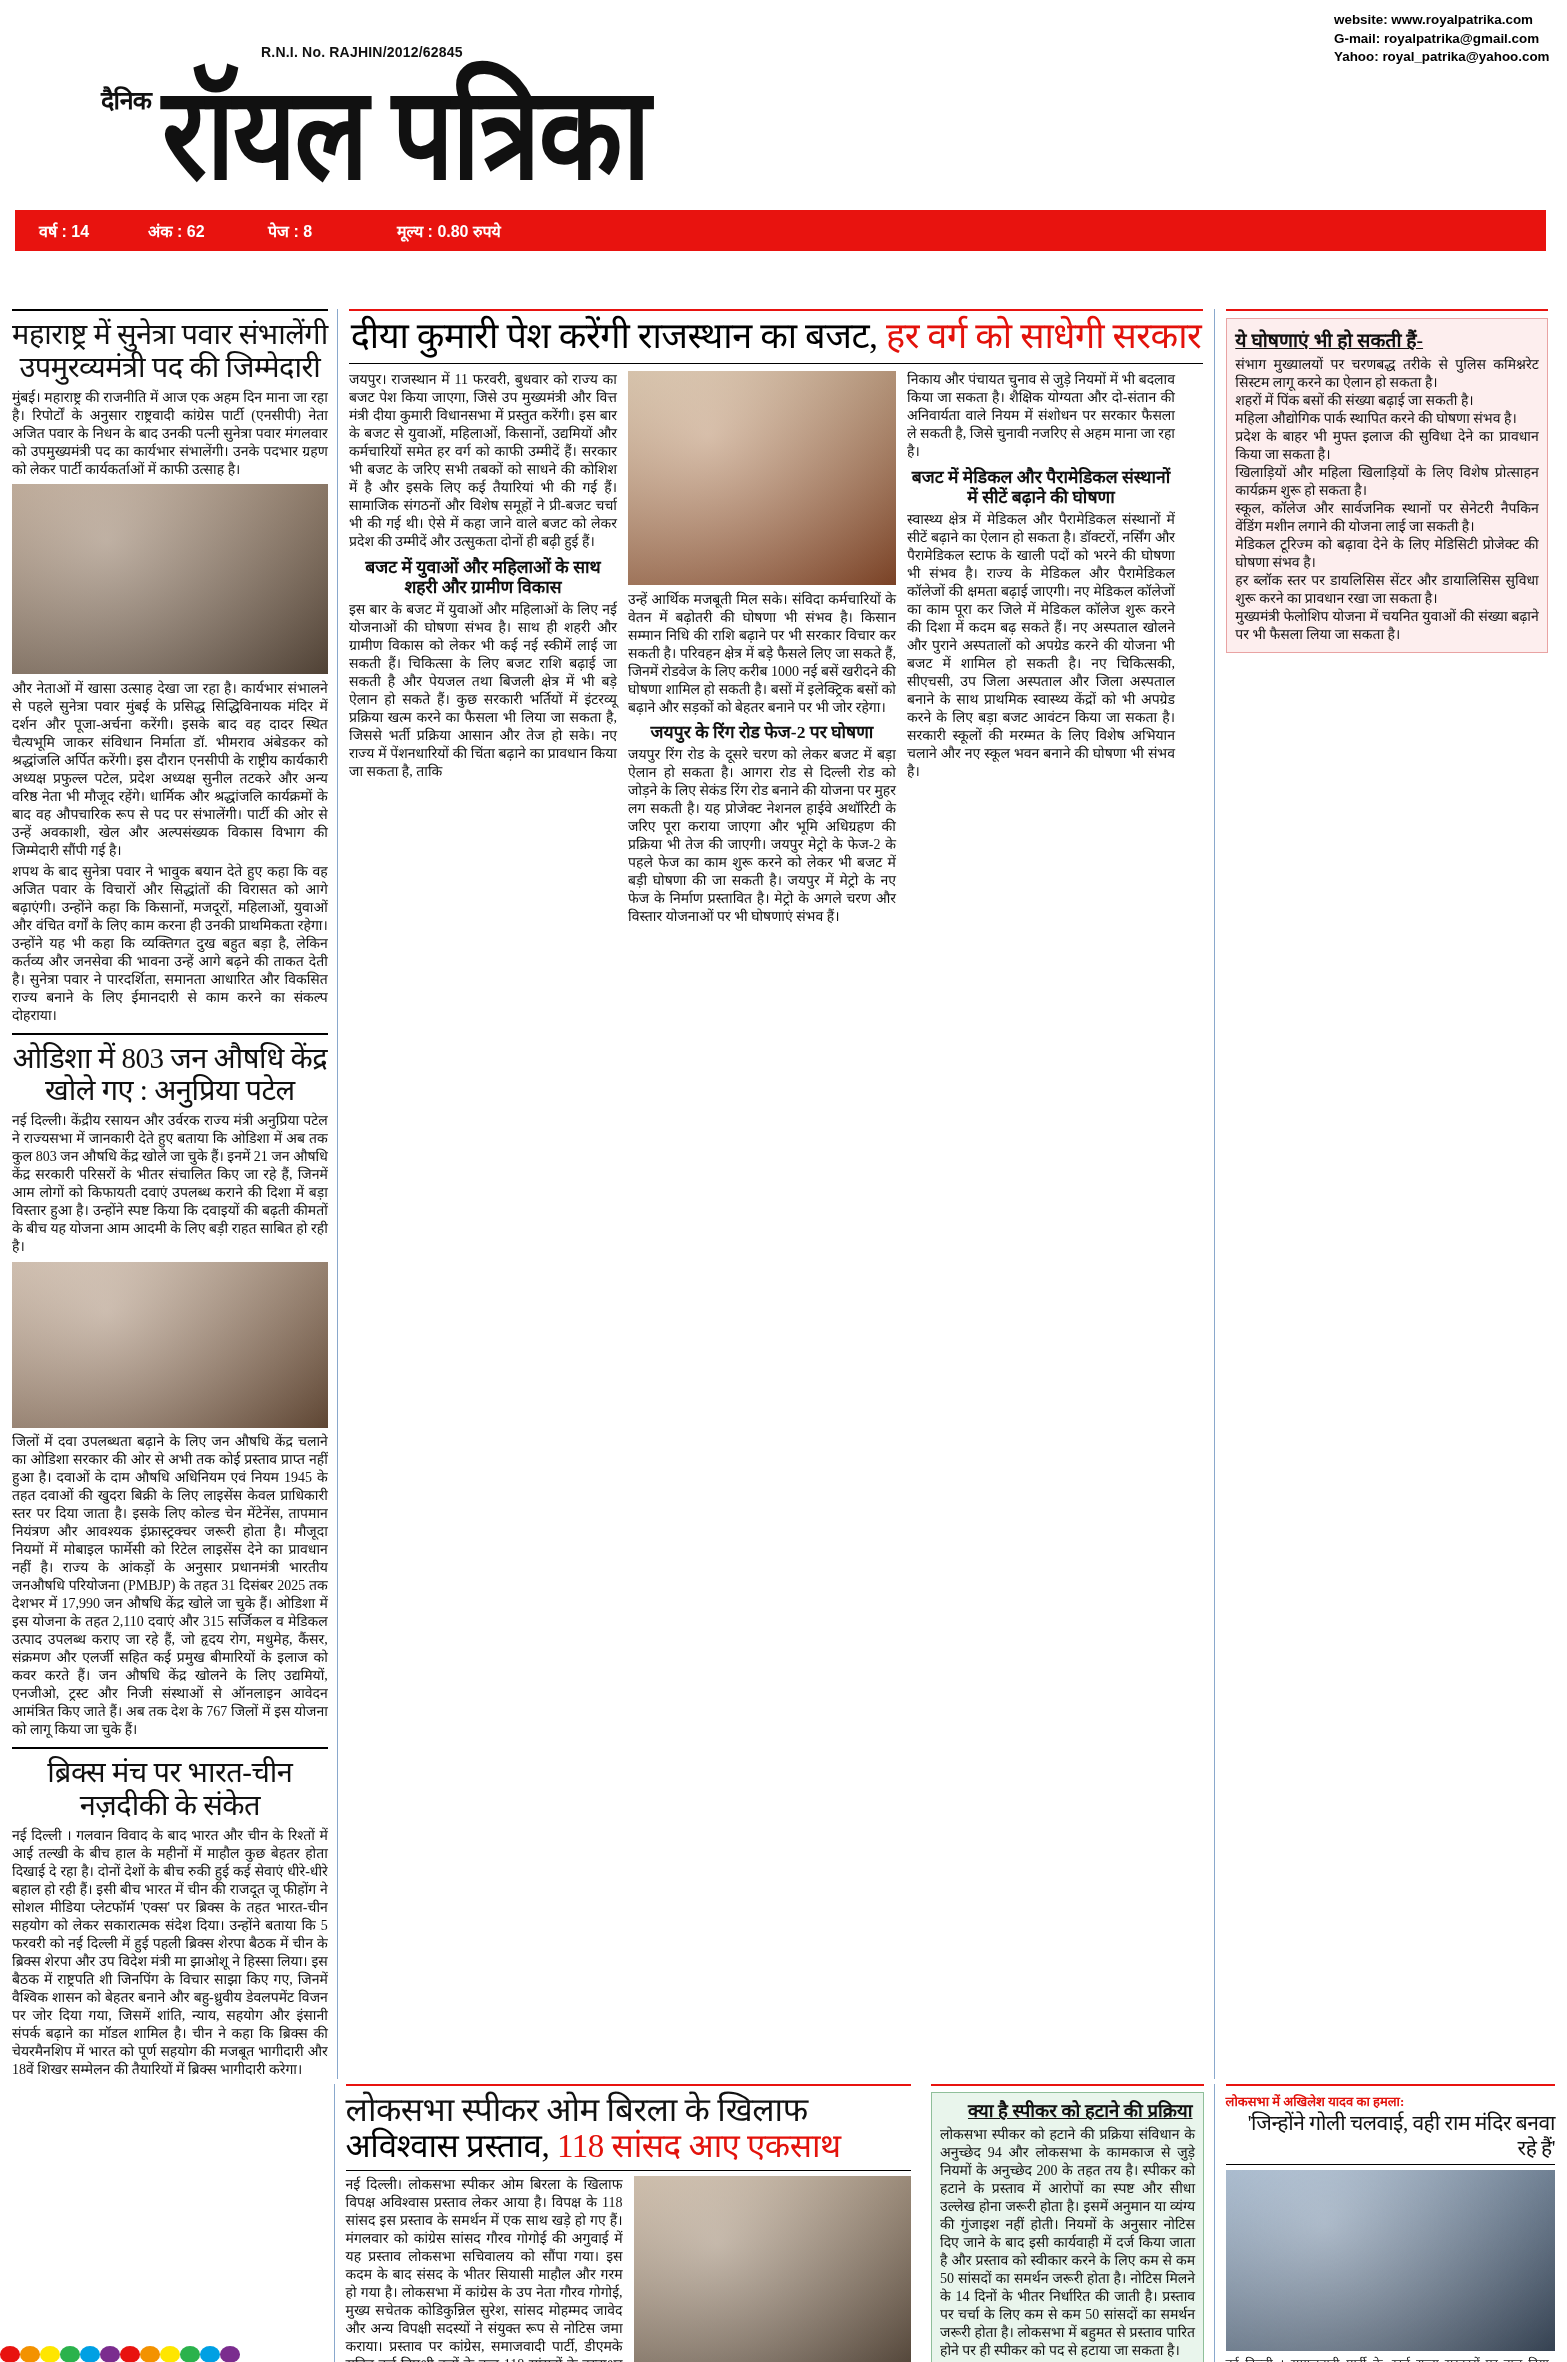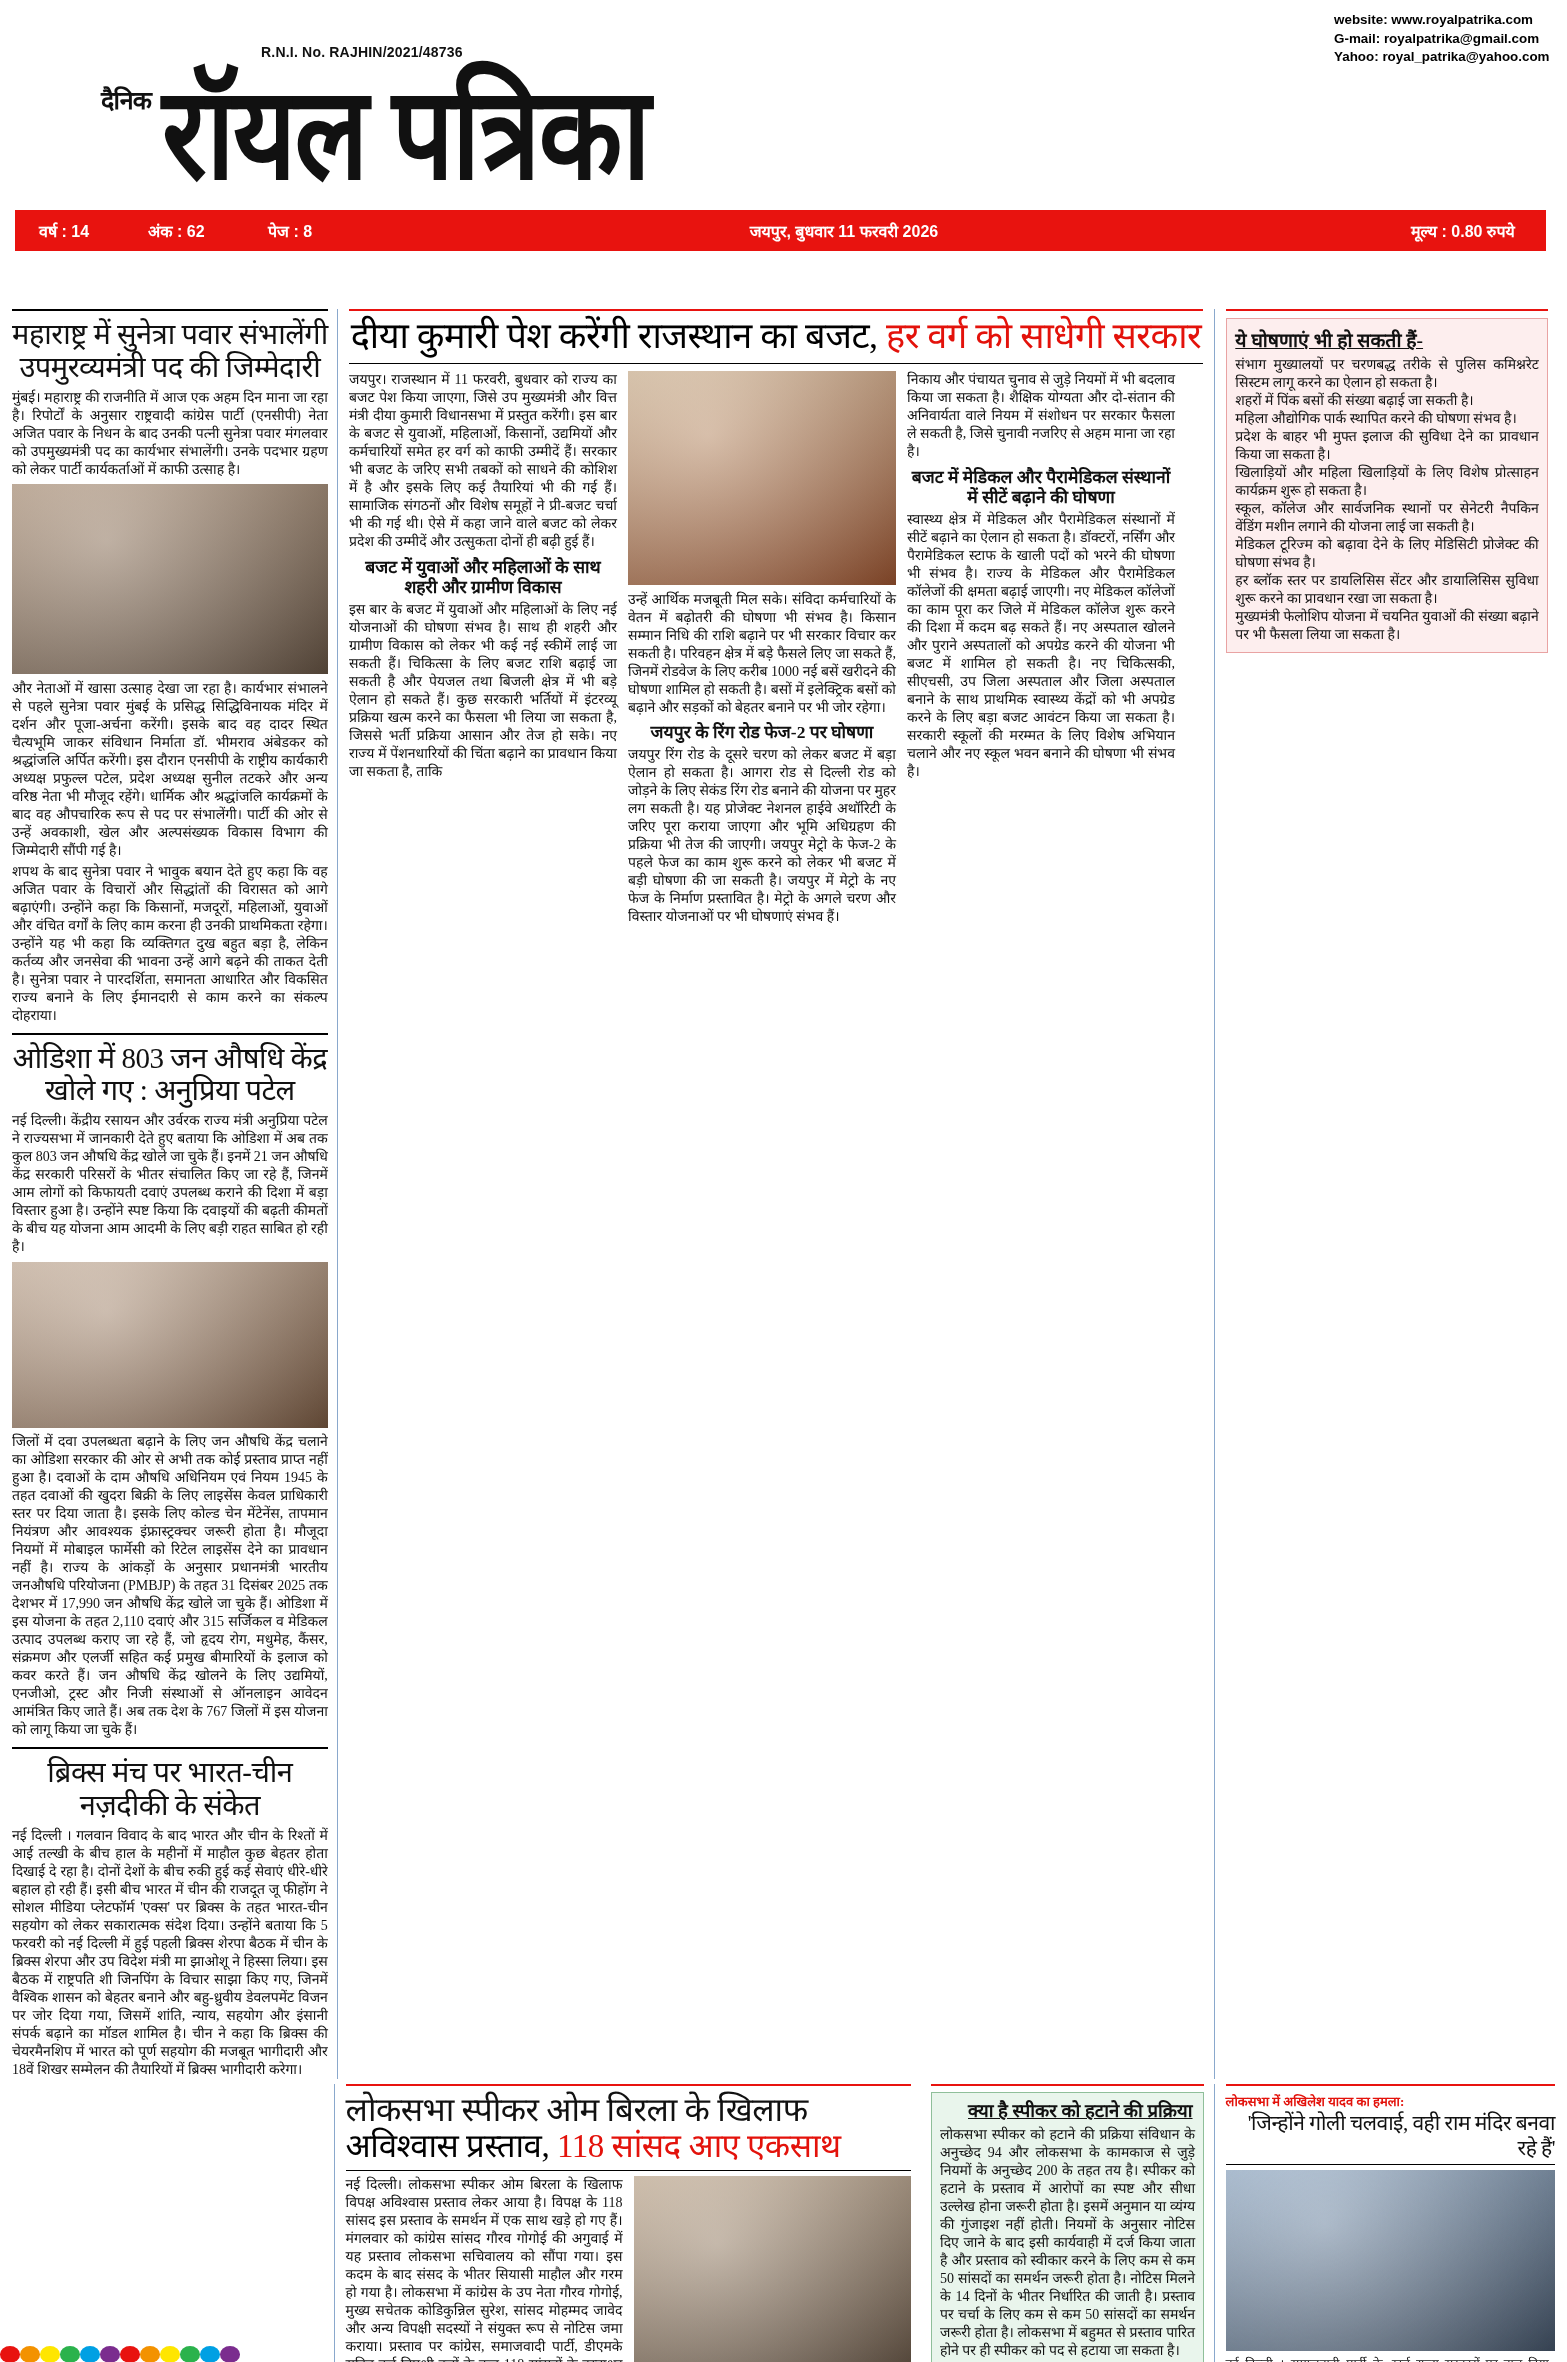--- a/index.html
+++ b/index.html
@@ -107,31 +107,30 @@
 <body>
 
 <div class="page">
 
   <div class="masthead">
     <div class="contact">
       <div>website: www.royalpatrika.com</div>
       <div>G-mail: royalpatrika@gmail.com</div>
       <div>Yahoo: royal_patrika@yahoo.com</div>
     </div>
-    <div class="rni">R.N.I. No. RAJHIN/2021/48736</div>
+    <div class="rni">R.N.I. No. RAJHIN/2012/62845</div>
     <div class="logo-wrap">
       <div class="logo-small">दैनिक</div>
       <div class="logo-main">रॉयल पत्रिका</div>
     </div>
 
     <div class="ribbon">
       <span class="r1">वर्ष : 14</span>
       <span class="r2">अंक : 62</span>
       <span class="r3">पेज : 8</span>
-      <span class="r4">जयपुर, बुधवार 11 फरवरी 2026</span>
       <span class="r5">मूल्य : 0.80 रुपये</span>
     </div>
   </div>
 
   <div class="topzone">
 
     <div class="col-left">
       <div class="sep-black" style="margin-top:0"></div>
       <h2 class="hl hl-lg">महाराष्ट्र में सुनेत्रा पवार संभालेंगी उपमुरव्यमंत्री पद की जिम्मेदारी</h2>
       <div style="margin-top:5.5px">

